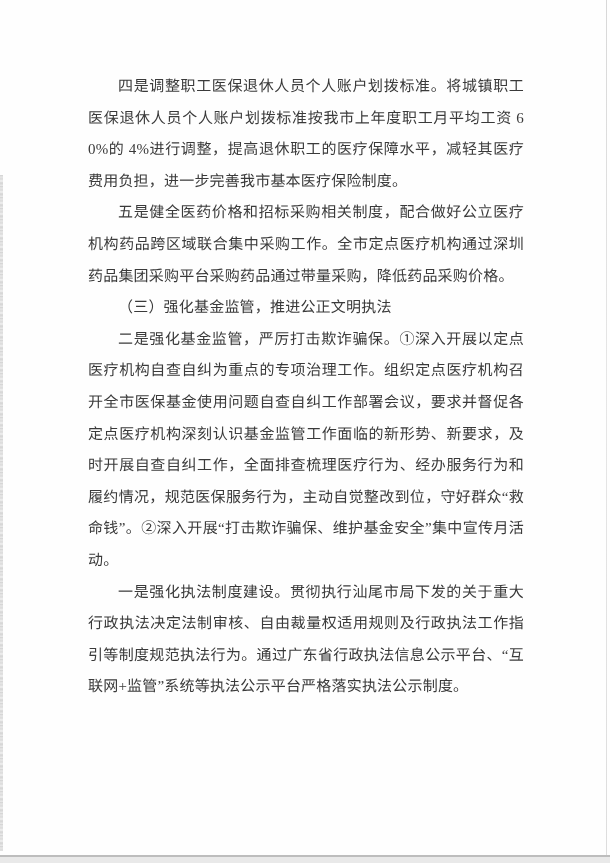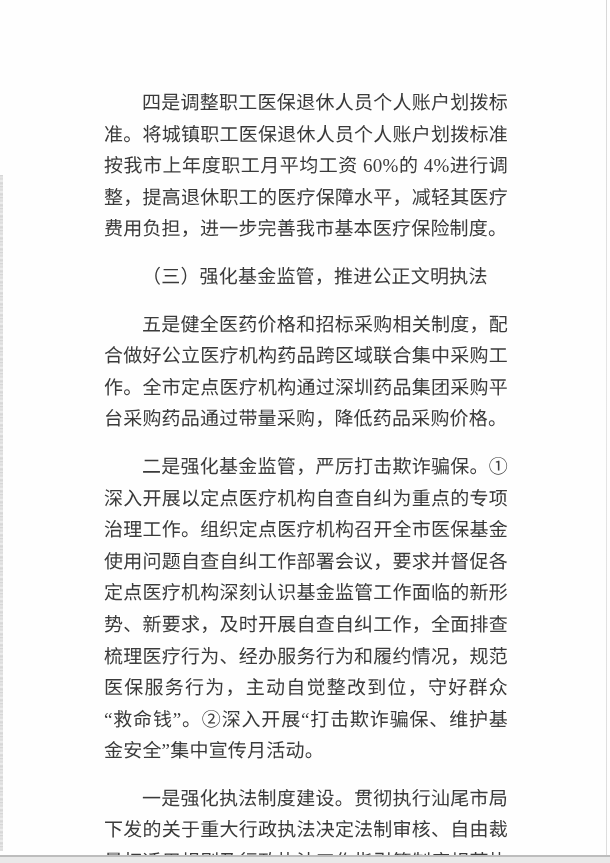--- a/index.html
+++ b/index.html
@@ -67,40 +67,40 @@
   }
   
   .text-column {
     position: absolute;
     left: 88px;
     top: 71px;
     width: 436px;
     color: #3a3a3a;
   }
   .text-column p {
-    margin: 16px;
-    font-size: 19px;
+    margin: 0;
+    font-size: 15px;
     line-height: 31.6px;
     text-align: justify;
     text-justify: inter-character;
     text-indent: 2em;
     letter-spacing: 0.2px;
     word-break: break-all;
   }
 </style>
 </head>
 <body>
 
 <div class="viewport">
   <div class="scan-page">
 
     <div class="text-column">
       <p>四是调整职工医保退休人员个人账户划拨标准。将城镇职工医保退休人员个人账户划拨标准按我市上年度职工月平均工资 60%的 4%进行调整，提高退休职工的医疗保障水平，减轻其医疗费用负担，进一步完善我市基本医疗保险制度。</p>
+      <p>五是健全医药价格和招标采购相关制度，配合做好公立医疗机构药品跨区域联合集中采购工作。全市定点医疗机构通过深圳药品集团采购平台采购药品通过带量采购，降低药品采购价格。</p>
       <p>（三）强化基金监管，推进公正文明执法</p>
-      <p>五是健全医药价格和招标采购相关制度，配合做好公立医疗机构药品跨区域联合集中采购工作。全市定点医疗机构通过深圳药品集团采购平台采购药品通过带量采购，降低药品采购价格。</p>
       <p>二是强化基金监管，严厉打击欺诈骗保。①深入开展以定点医疗机构自查自纠为重点的专项治理工作。组织定点医疗机构召开全市医保基金使用问题自查自纠工作部署会议，要求并督促各定点医疗机构深刻认识基金监管工作面临的新形势、新要求，及时开展自查自纠工作，全面排查梳理医疗行为、经办服务行为和履约情况，规范医保服务行为，主动自觉整改到位，守好群众“救命钱”。②深入开展“打击欺诈骗保、维护基金安全”集中宣传月活动。</p>
       <p>一是强化执法制度建设。贯彻执行汕尾市局下发的关于重大行政执法决定法制审核、自由裁量权适用规则及行政执法工作指引等制度规范执法行为。通过广东省行政执法信息公示平台、“互联网+监管”系统等执法公示平台严格落实执法公示制度。</p>
     </div>
 
     <div class="scan-edge-left"></div>
     <div class="scan-edge-right"></div>
   </div>
 
   <div class="scan-edge-bottom-line"></div>
   <div class="scan-edge-bottom-band"></div>

